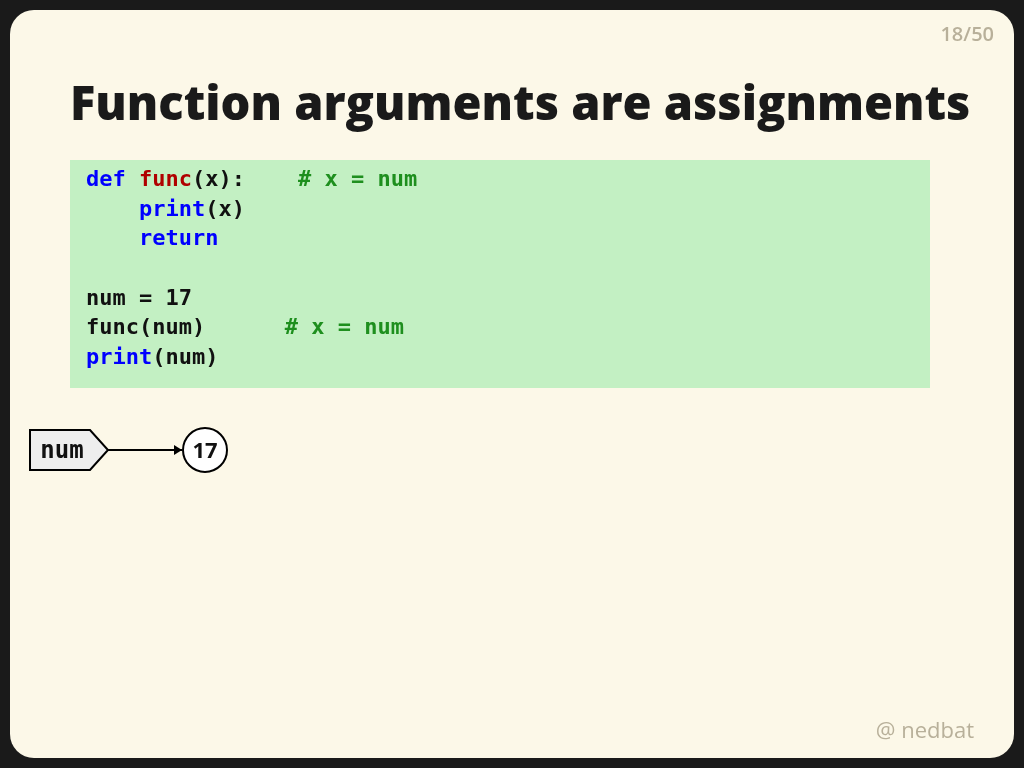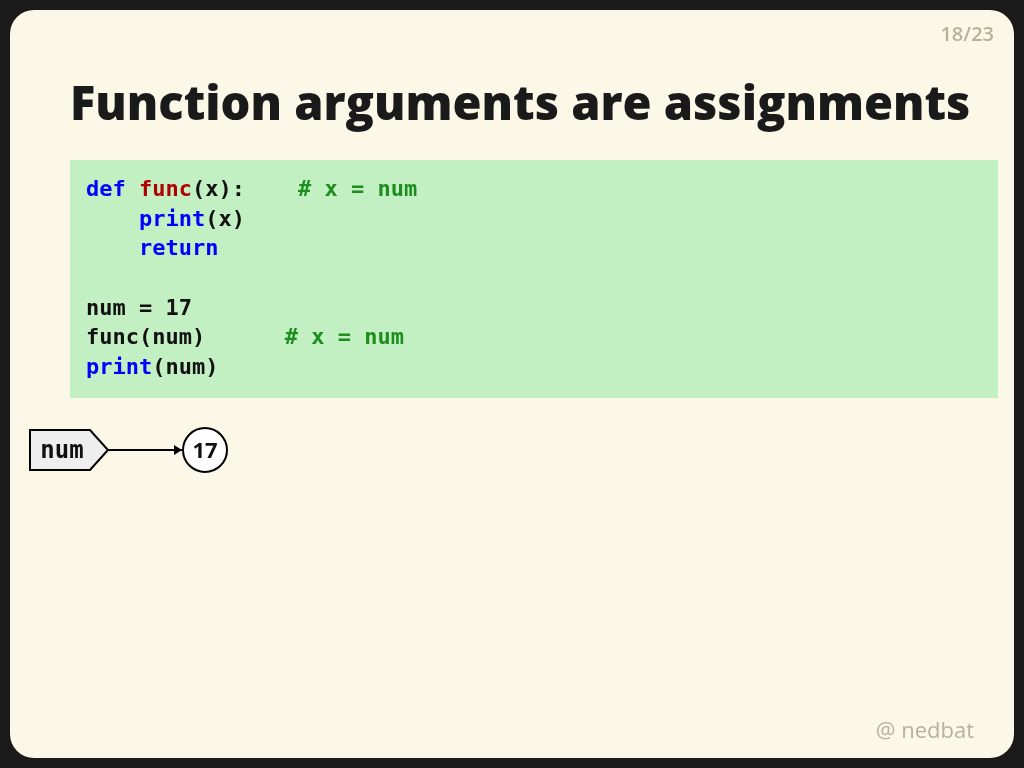--- a/index.html
+++ b/index.html
@@ -26,23 +26,23 @@
   .title {
     position: absolute;
     top: 60px; left: 60px;
     font-size: 47px;
     font-weight: 800;
     color: #1a1a1a;
   }
   .codeblock {
     position: absolute;
     top: 150px; left: 60px;
-    width: 928px;
+    width: 860px;
     background: #c3f0c3;
-    padding: 14px 16px 16px 16px;
+    padding: 4px 16px 16px 16px;
     font-family: "DejaVu Sans Mono", "Menlo", "Consolas", monospace;
     font-size: 22px;
     font-weight: 700;
     line-height: 1.35;
     white-space: pre;
     color: #111;
   }
   .kw   { color: #0000ff; }
   .fn   { color: #b00000; }
   .bi   { color: #0000ff; }
@@ -78,21 +78,21 @@
     font-size: 22px;
     fill: #111;
   }
 </style>
 </head>
 <body>
 
 <div class="slide">
 
   <div class="page-indicator">
-    <span>18</span><span class="slash">/</span><span>23</span>
+    <span>18</span><span class="slash">/</span><span>50</span>
   </div>
 
   <h1 class="title">Function arguments are assignments</h1>
 
   <div class="codeblock"><span class="kw">def</span> <span class="fn">func</span><span>(x):</span><span>    </span><span class="cmt"># x = num</span>
 <span>    </span><span class="bi">print</span><span>(x)</span>
 <span>    </span><span class="kw">return</span>
 
 <span>num = 17</span>
 <span>func(num)</span><span>      </span><span class="cmt"># x = num</span>

